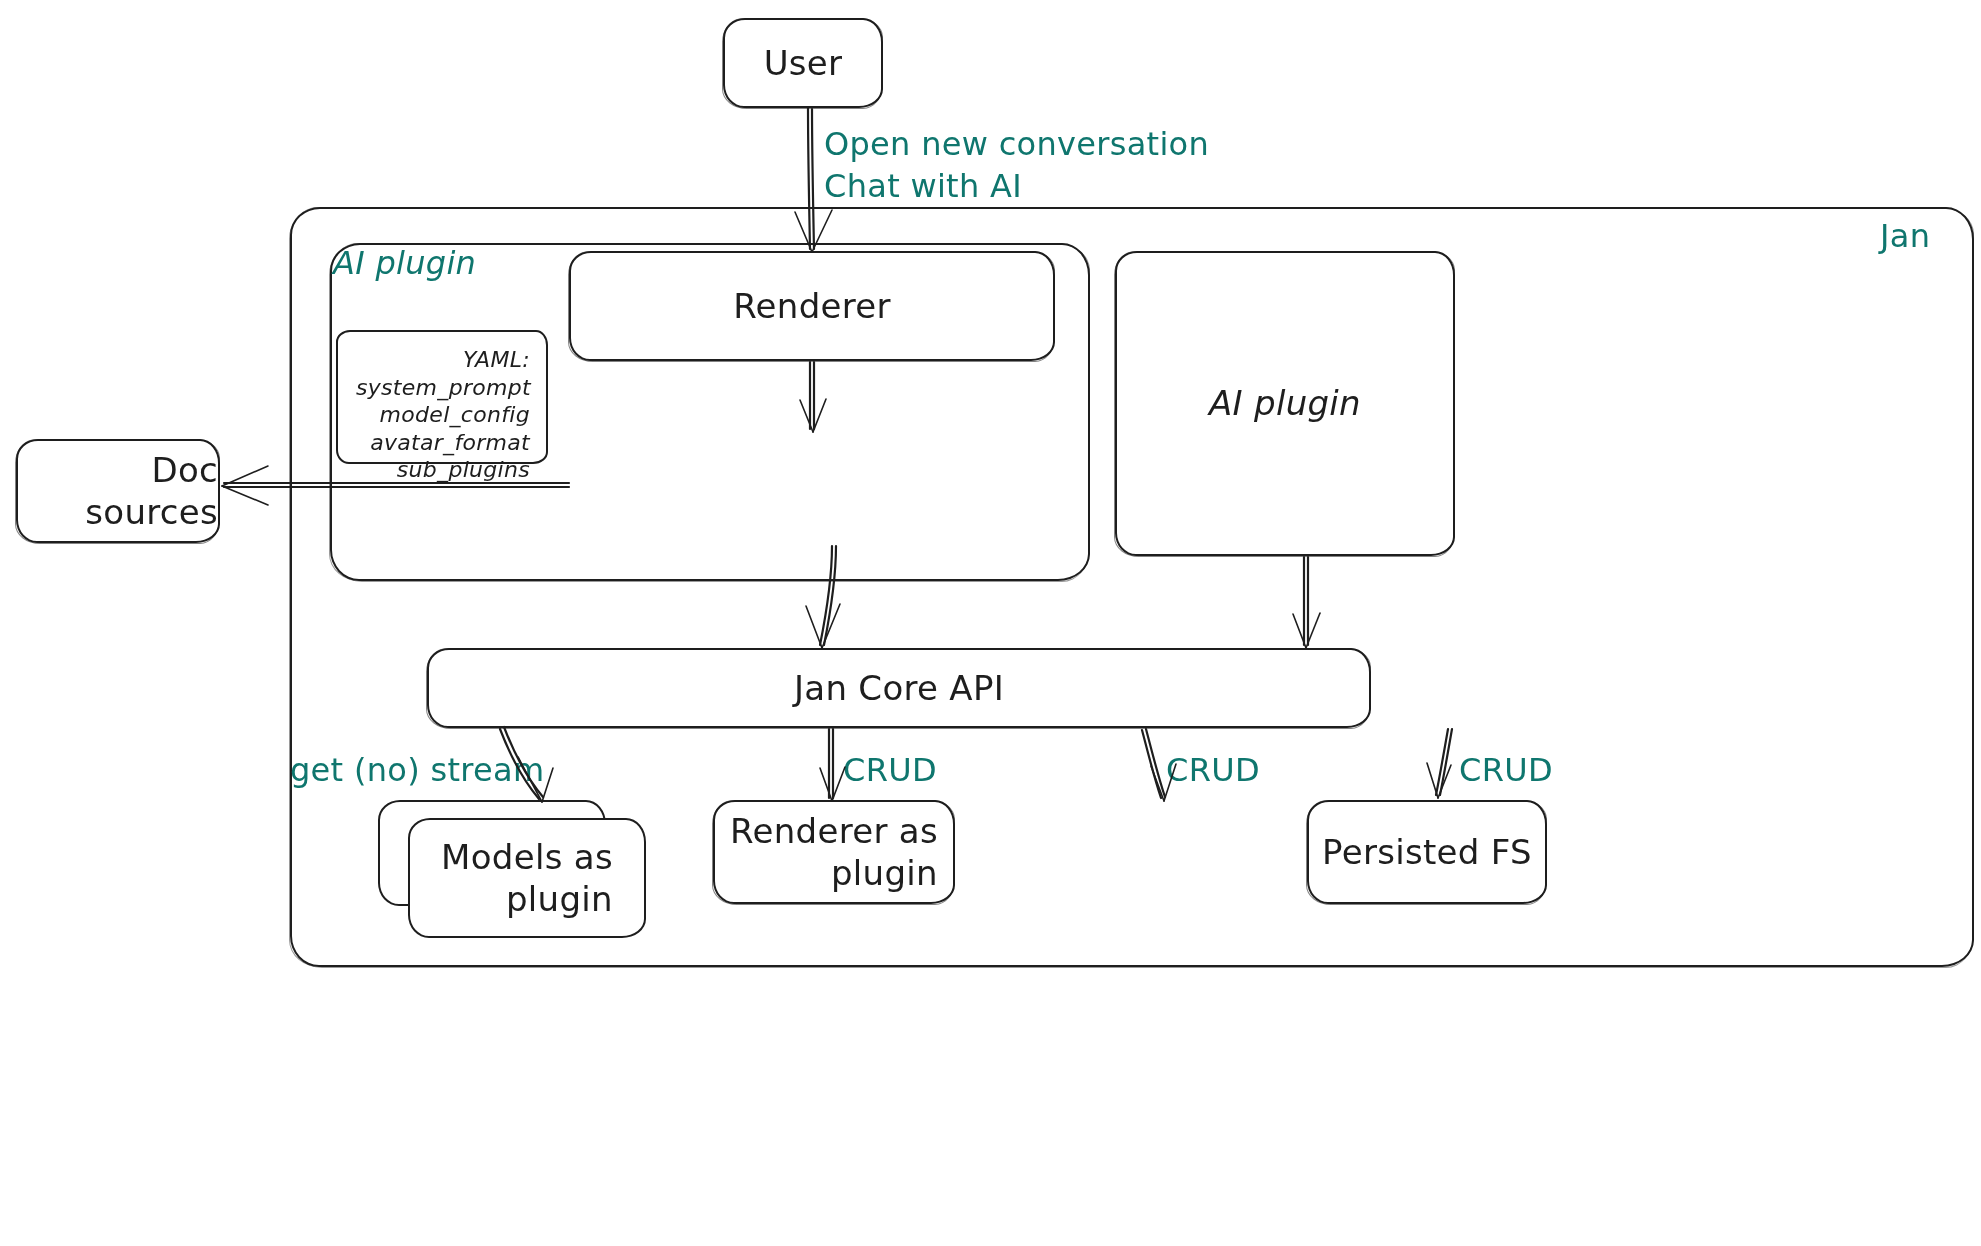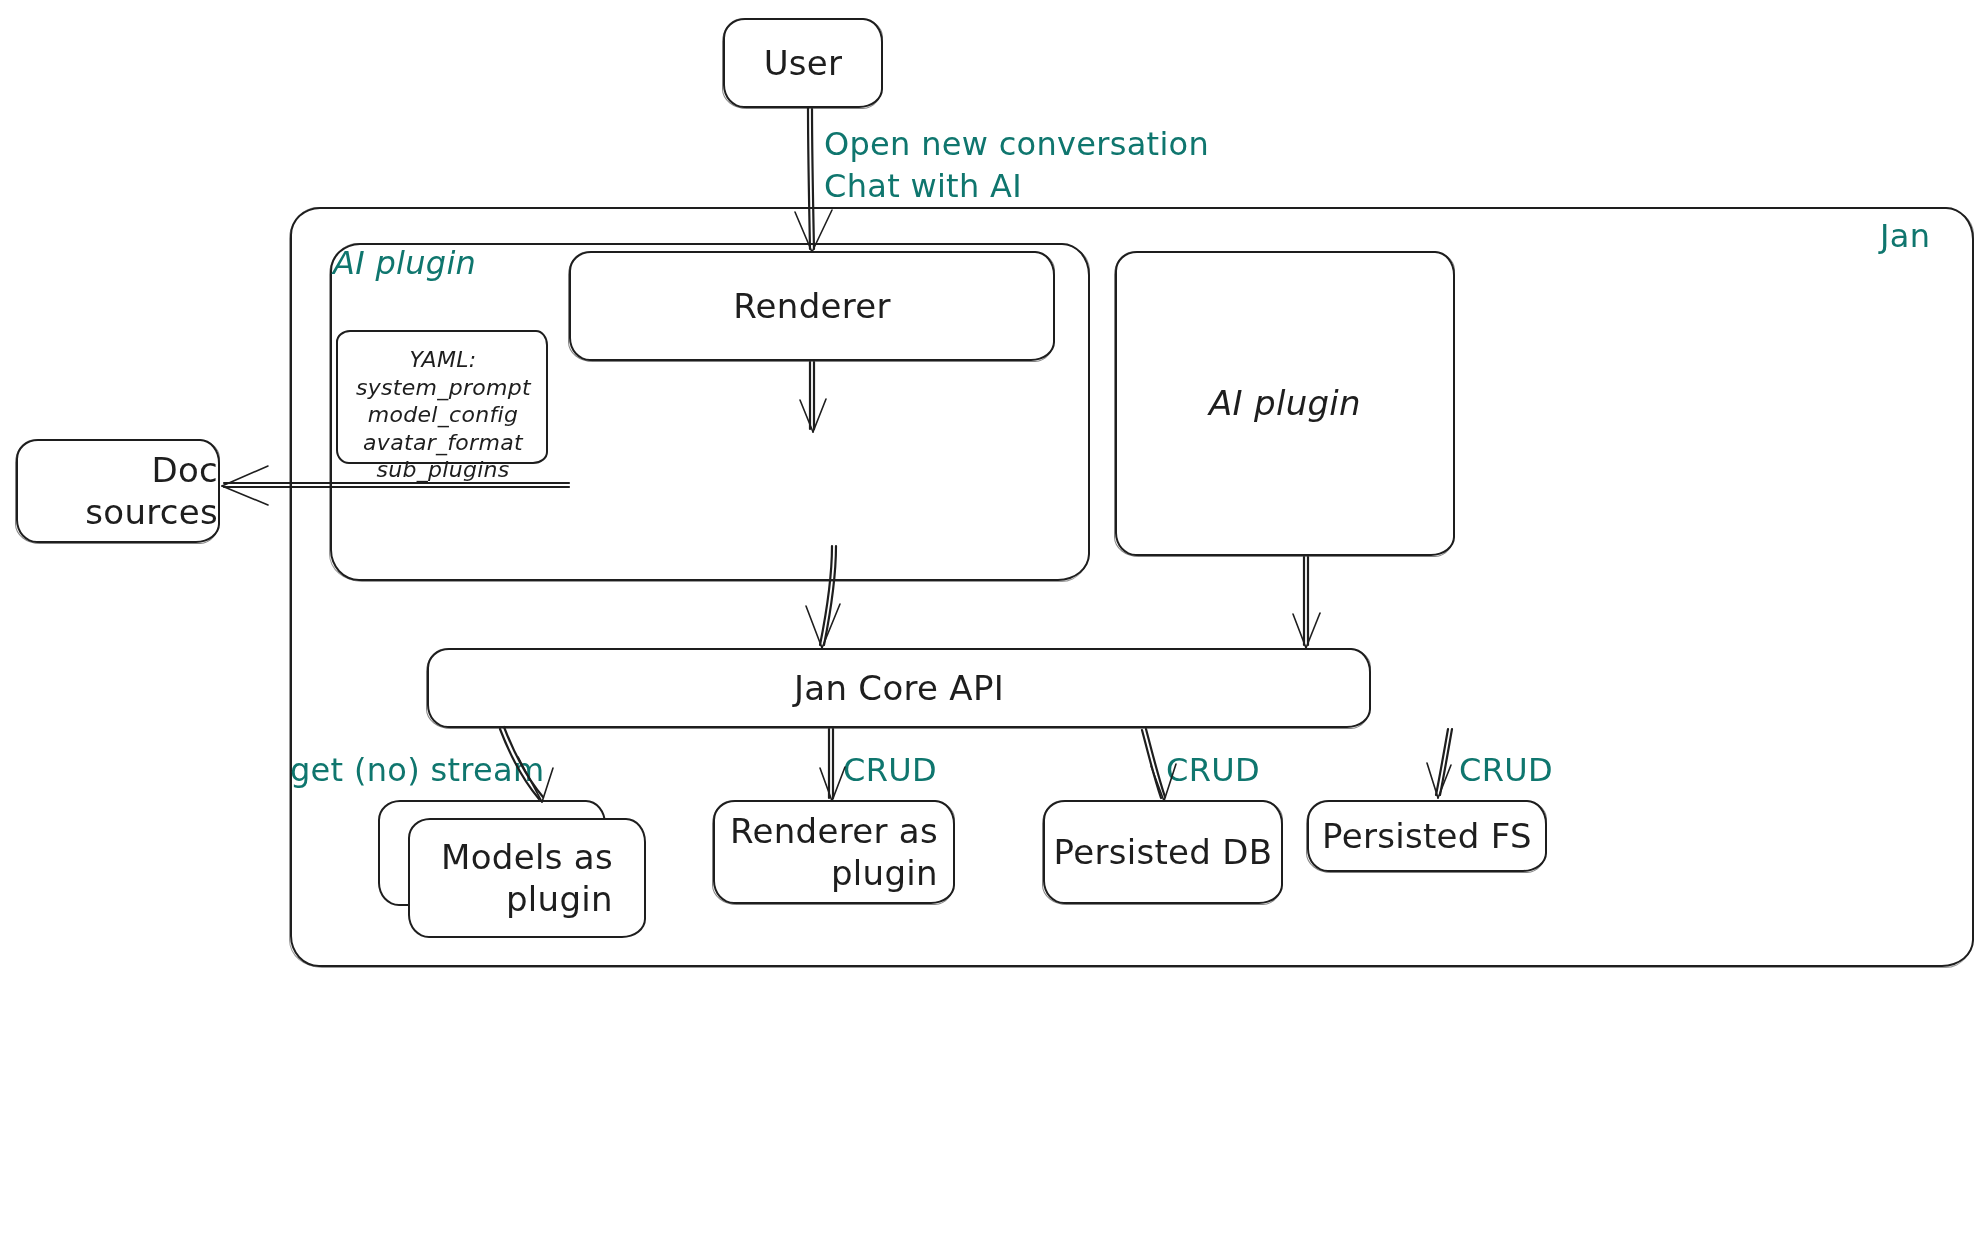--- a/index.html
+++ b/index.html
@@ -100,21 +100,21 @@
     fill: none;
     stroke: #1e1e1e;
     stroke-width: 1.6;
     stroke-linecap: round;
     stroke-linejoin: round;
   }
   .yaml-list {
     position: absolute;
     box-sizing: border-box;
     display: block;
-    text-align: center;
+    text-align: right;
     padding: 14px 16px 14px 18px;
   }
   .yaml-line { display: block; white-space: pre; }
 </style>
 </head>
 <body>
 
 <div id="canvas">
 
   <div class="container" style="left:290px; top:207px; width:1684px; height:760px;"></div>
@@ -146,23 +146,22 @@
   <div class="node no-ghost t-xl handwriting" style="left:408px; top:818px; width:238px; height:120px; background:#ffffff;">
     <span style="white-space:pre-line;">Models as
 plugin</span>
   </div>
 
   <div class="node t-xl handwriting" style="left:713px; top:800px; width:242px; height:104px;">
     <span style="white-space:pre-line;">Renderer as
 plugin</span>
   </div>
 
-  <div class="node t-xl handwriting" style="left:1043px; top:800px; width:240px; height:104px;">Persisted DB</div>
-
-  <div class="node t-xl handwriting" style="left:1307px; top:800px; width:240px; height:72px;">Persisted FS</div>
+
+  <div class="node t-xl handwriting" style="left:1307px; top:800px; width:240px; height:104px;">Persisted FS</div>
 
   <div class="label-free t-lg handwriting" style="left:824px; top:124px; white-space:pre-line;">Open new conversation
 Chat with AI</div>
 
   <div class="label-free t-lg handwriting" style="left:290px; top:750px;">get (no) stream</div>
 
   <div class="label-free t-lg handwriting" style="left:843px; top:750px;">CRUD</div>
 
   <div class="label-free t-lg handwriting" style="left:1166px; top:750px;">CRUD</div>
 

